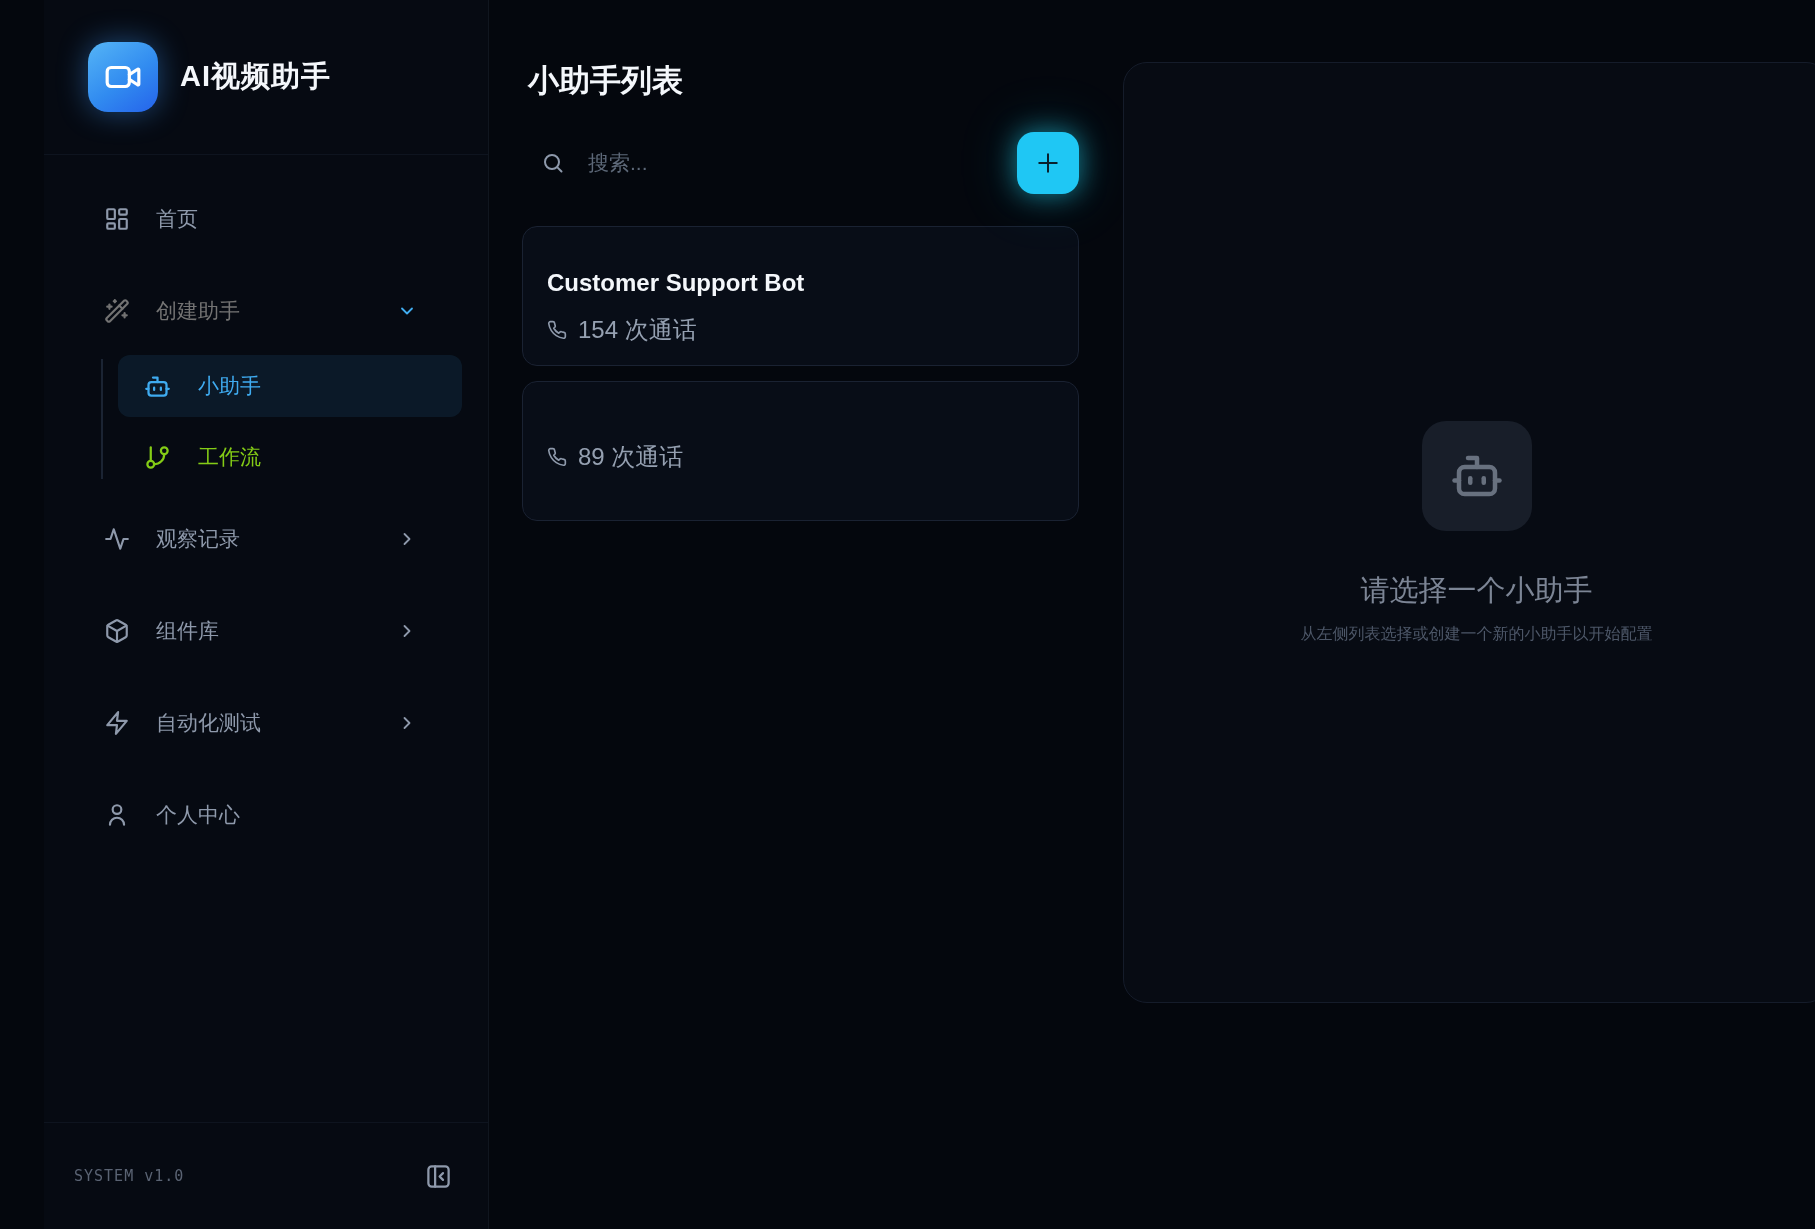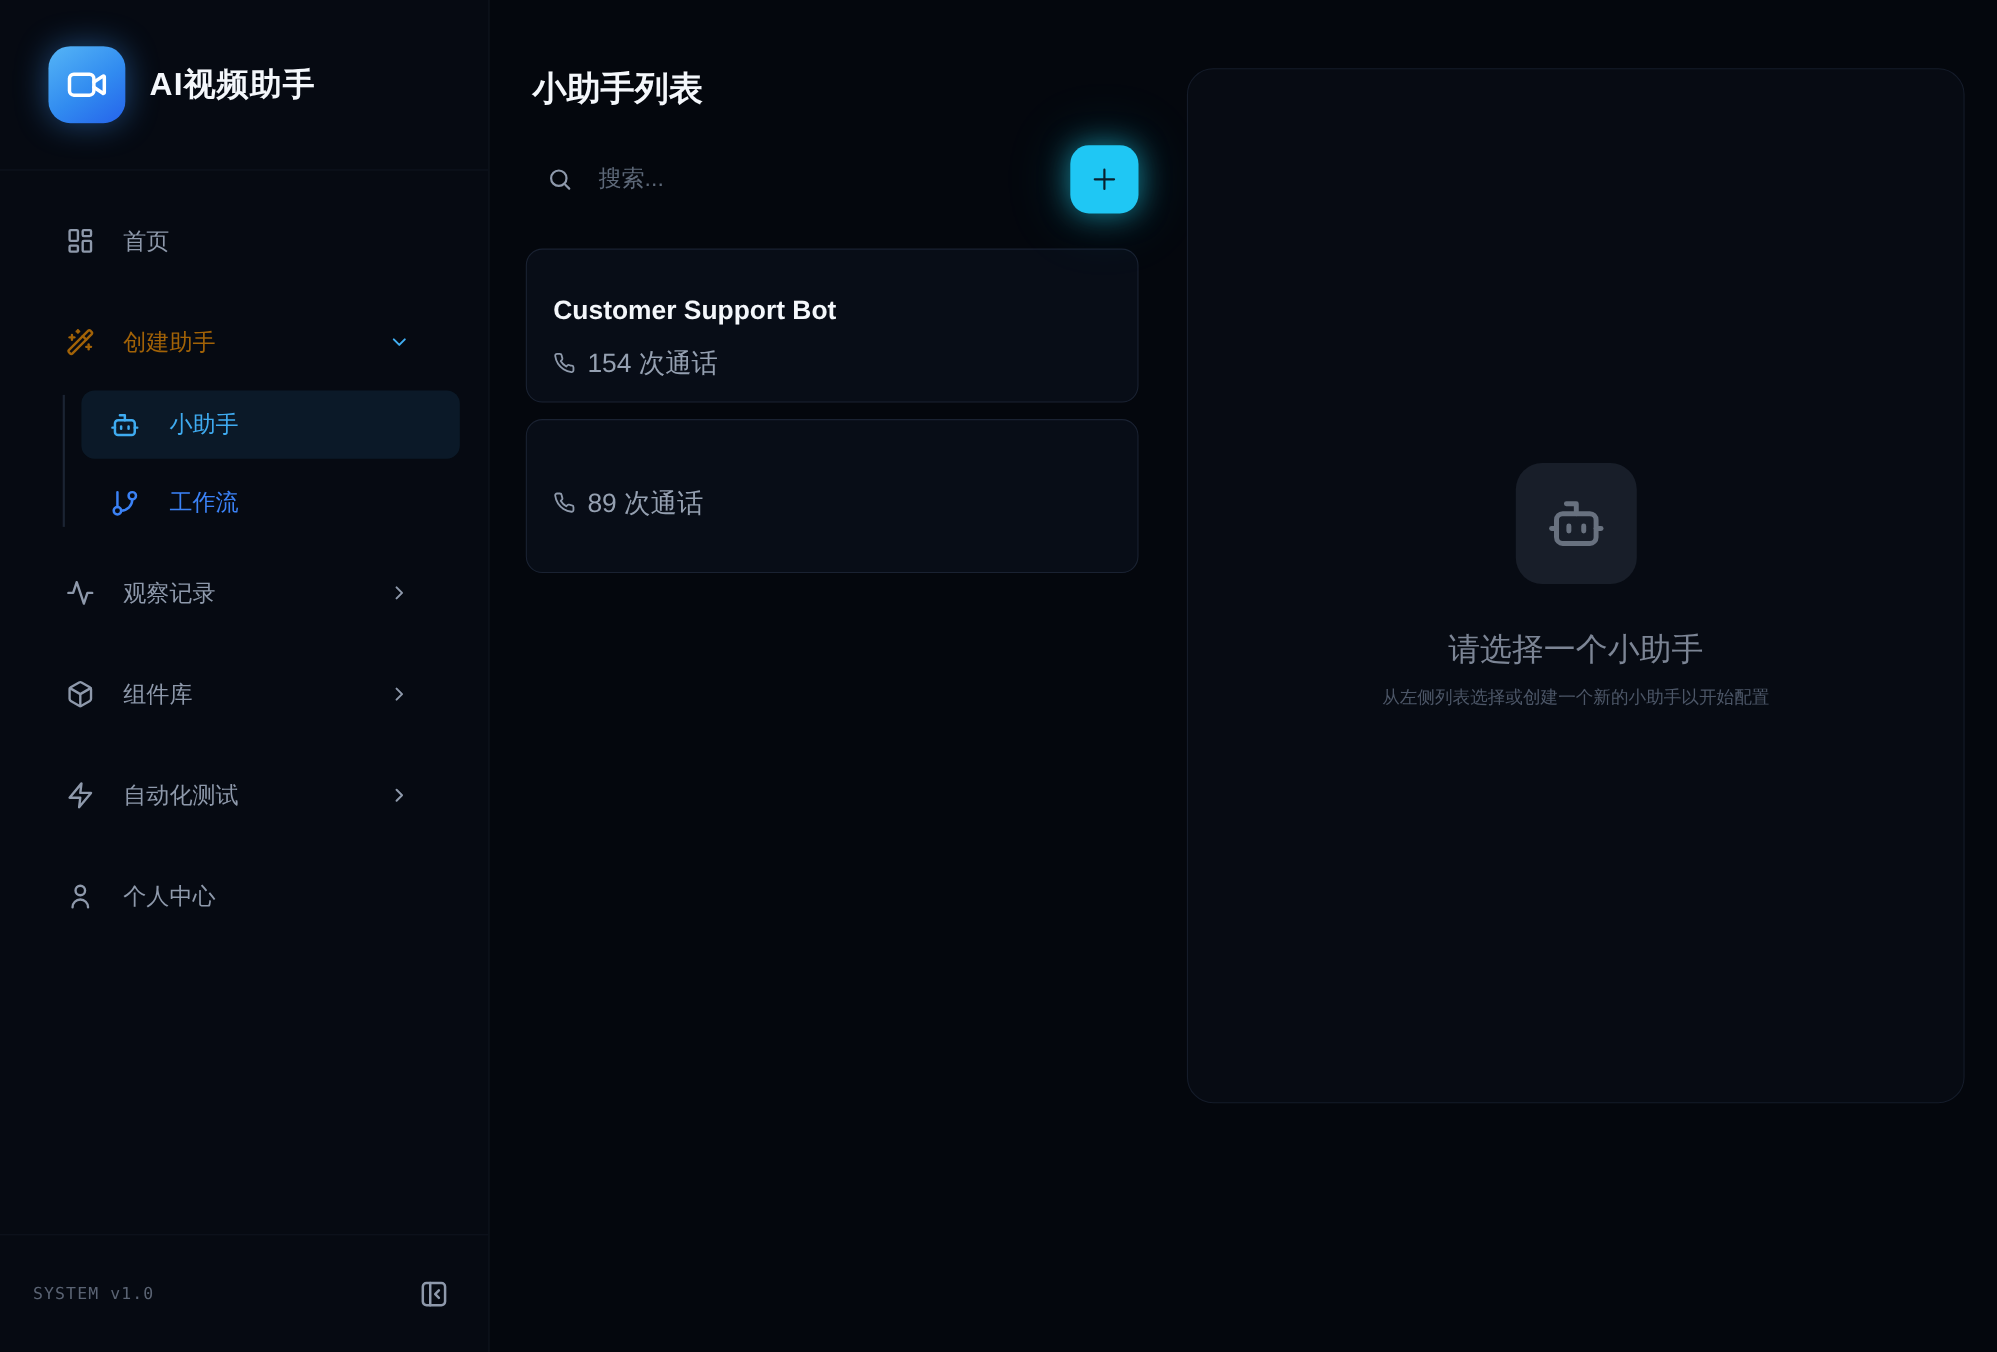--- a/index.html
+++ b/index.html
@@ -3,21 +3,21 @@
 <meta charset="utf-8">
 <style>
   * { box-sizing: border-box; }
   html,body { margin:0; padding:0; }
   body {
     width:1815px; height:1229px; overflow:hidden;
     background:#04070d;
     font-family:"Liberation Sans","DejaVu Sans",sans-serif;
     color:#e5eaf2;
   }
-  .app { display:flex; width:1760px; height:1229px; }
+  .app { display:flex; width:1760px; height:1229px;margin-left:44px; }
 
   
   .sidebar {
     width:445px; height:100%; flex:0 0 445px;
     background:#060a12;
     border-right:1px solid #10161f;
     display:flex; flex-direction:column;
   }
   .sidebar-header {
     height:155px; flex:0 0 155px;
@@ -37,32 +37,32 @@
   .nav { flex:1; padding:36px 26px 0 26px; }
   .nav-item {
     height:56px; display:flex; align-items:center;
     padding:0 16px 0 34px; border-radius:12px;
     color:#8e99ab; font-size:21px; margin-bottom:36px;
     cursor:pointer;
   }
   .nav-item .icon { width:26px; height:26px; margin-right:26px; flex:0 0 26px; }
   .icon svg { width:100%; height:100%; display:block; }
   .nav-item .chev { margin-left:auto; width:20px; height:20px; color:#8e99ab; }
-  .nav-item.active { color:#a16207; }
+  .nav-item.active { color:#737373; }
   .nav-item.active .chev { color:#41adf0; }
 
   .submenu { position:relative; margin:-20px 0 26px 0; }
   .submenu::before {
     content:""; position:absolute; left:31px; top:4px; bottom:6px;
     width:2px; background:#1b2433;
   }
   .sub-item {
     margin-left:48px; height:56px; border-radius:12px;
     display:flex; align-items:center; padding:0 16px 0 26px;
-    font-size:21px; color:#3b82f6; cursor:pointer;
+    font-size:21px; color:#84cc16; cursor:pointer;
   }
   .sub-item .icon { width:27px; height:27px; margin-right:27px; flex:0 0 27px; }
   .sub-item.active {
     height:62px;
     background:rgba(56,170,240,.10);
     color:#3fabf0;
   }
   .sub-item + .sub-item { margin-top:12px; }
 
   .sidebar-footer {

